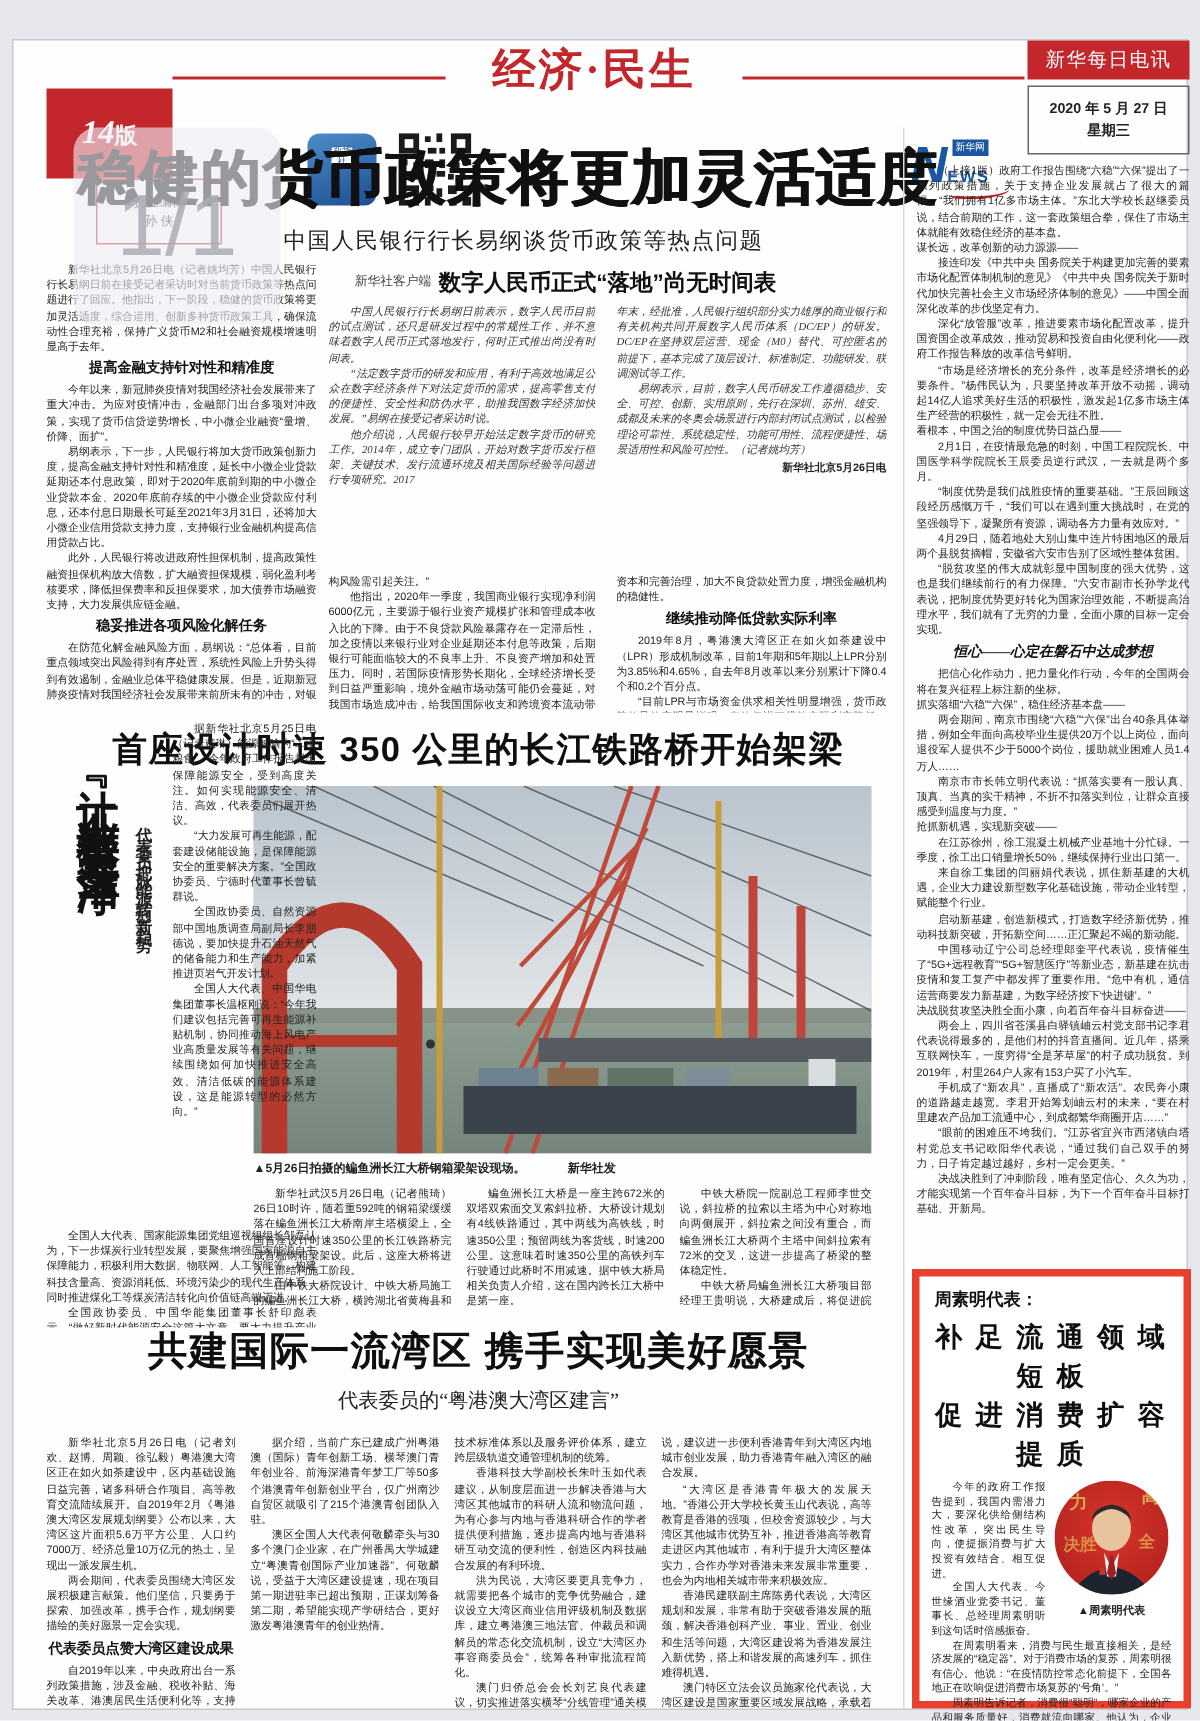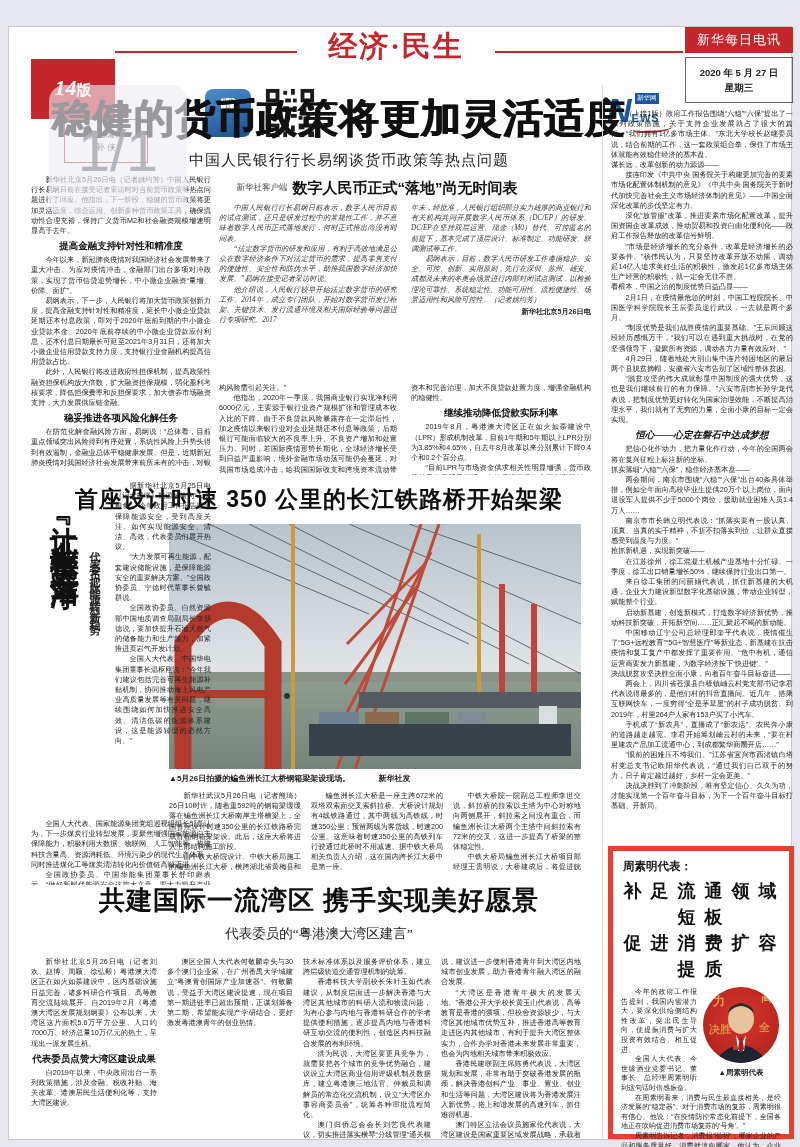--- a/index.html
+++ b/index.html
@@ -277,24 +277,26 @@
     <div class="col" style="position:absolute;left:0px;top:340px;width:180px;height:66px;">
         <p class="para">全国人大代表、国家能源集团党组巡视组组长邹磊认为，下一步煤炭行业转型发展，要聚焦增强国家能源自主保障能力，积极利用大数据、物联网、人工智能等，构建科技含量高、资源消耗低、环境污染少的现代生产体系，同时推进煤化工等煤炭清洁转化向价值链高端迈进。</p>
         <p class="para">全国政协委员、中国华能集团董事长舒印彪表示，“做好新时代能源安全这篇大文章，要大力提升产业链，大力发展新能源，深入推进供给侧结构性改革，特别是加大关键核心科技创新和技术攻关力度，聚焦‘卡脖子’难题，不断强化关键环节、关键领域、关键产品的保障能力。”</p>
       </div>
   </div>
 
   <div class="abs bay-headline">共建国际一流湾区  携手实现美好愿景</div>
   <div class="abs bay-subhead">代表委员的“粤港澳大湾区建言”</div>
   <div class="abs col" style="left:22px;top:930px;width:126px;height:182px;">
       <p class="para">新华社北京5月26日电（记者刘欢、赵博、周颖、徐弘毅）粤港澳大湾区正在如火如荼建设中，区内基础设施日益完善，诸多科研合作项目、高等教育交流陆续展开。自2019年2月《粤港澳大湾区发展规划纲要》公布以来，大湾区这片面积5.6万平方公里、人口约7000万、经济总量10万亿元的热土，呈现出一派发展生机。</p>
+      <p class="para">两会期间，代表委员围绕大湾区发展积极建言献策。他们坚信，只要勇于探索、加强改革，携手合作，规划纲要描绘的美好愿景一定会实现。</p>
       <div class="sh">代表委员点赞大湾区建设成果</div>
       <p class="para">自2019年以来，中央政府出台一系列政策措施，涉及金融、税收补贴、海关改革、港澳居民生活便利化等，支持大湾区建设。</p>
     </div>
   <div class="abs col" style="left:158px;top:930px;width:126px;height:182px;">
+      <p class="para">据介绍，当前广东已建成广州粤港澳（国际）青年创新工场、横琴澳门青年创业谷、前海深港青年梦工厂等50多个港澳青年创新创业平台，仅广州南沙自贸区就吸引了215个港澳青创团队入驻。</p>
       <p class="para">澳区全国人大代表何敬麟牵头与30多个澳门企业家，在广州番禺大学城建立“粤澳青创国际产业加速器”。何敬麟说，受益于大湾区建设提速，现在项目第一期进驻率已超出预期，正谋划筹备第二期，希望能实现产学研结合，更好激发粤港澳青年的创业热情。</p>
     </div>
   <div class="abs col" style="left:294px;top:930px;width:128px;height:182px;">
       <p class="para cont">技术标准体系以及服务评价体系，建立跨层级轨道交通管理机制的统筹。</p>
       <p class="para">香港科技大学副校长朱叶玉如代表建议，从制度层面进一步解决香港与大湾区其他城市的科研人流和物流问题，为有心参与内地与香港科研合作的学者提供便利措施，逐步提高内地与香港科研互动交流的便利性，创造区内科技融合发展的有利环境。</p>
       <p class="para">洪为民说，大湾区要更具竞争力，就需要把各个城市的竞争优势融合，建议设立大湾区商业信用评级机制及数据库，建立粤港澳三地法官、仲裁员和调解员的常态化交流机制，设立“大湾区办事容商委员会”，统筹各种审批流程简化。</p>
       <p class="para">澳门归侨总会会长刘艺良代表建议，切实推进落实横琴“分线管理”通关模式，加强横琴粤澳深度合作区基础设施互联互通，推动珠澳现代金融、文旅会展、澳门品牌工业及高端消费产业的发展，支持澳门在横琴建设澳门离岸数据中心。</p>
     </div>
   <div class="abs col" style="left:432px;top:930px;width:140px;height:182px;">
       <p class="para cont">说，建议进一步便利香港青年到大湾区内地城市创业发展，助力香港青年融入湾区的融合发展。</p>

